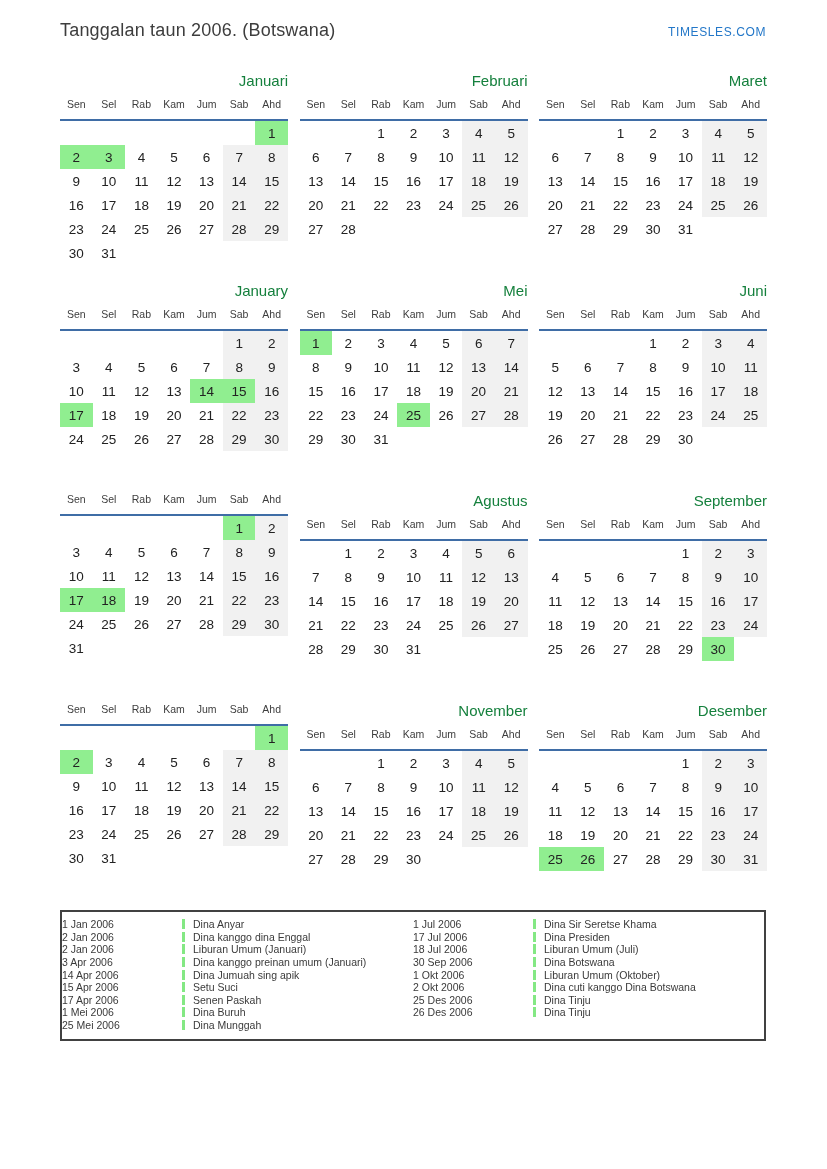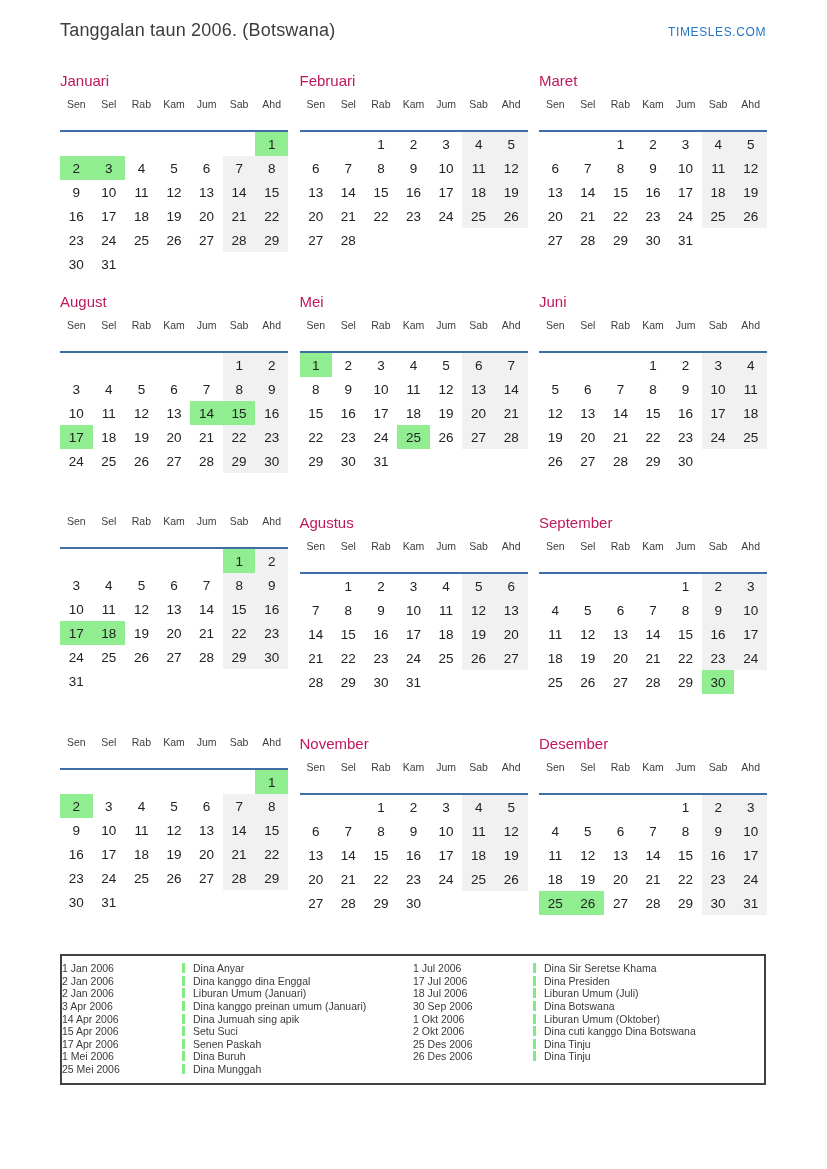--- a/index.html
+++ b/index.html
@@ -30,31 +30,31 @@
 
   .months {
     margin: 31px 60px 0 60px;
     display: grid;
     grid-template-columns: repeat(3, 228px);
     justify-content: space-between;
     row-gap: 17px;
   }
   .month { width: 228px; }
   .month-title {
-    text-align: left;
-    color: #be185d;
+    text-align: right;
+    color: #15803d;
     font-size: 15px;
     font-weight: 400;
     line-height: 18px;
     margin-bottom: 7px;
   }
   .weekdays {
     display: grid;
     grid-template-columns: repeat(7, 1fr);
-    padding-bottom: 19px;
+    padding-bottom: 8px;
     border-bottom: 2px solid #3f6da6;
   }
   .wd {
     text-align: center;
     font-size: 10.5px;
     line-height: 14px;
     color: #3d3d3d;
   }
   .weeks {
     display: grid;
@@ -269,21 +269,21 @@
         <span class="cell"></span>
         <span class="cell"></span>
         <span class="cell"></span>
         <span class="cell"></span>
         <span class="cell"></span>
         <span class="cell"></span>
         <span class="cell"></span>
       </div>
     </section>
     <section class="month">
-      <h2 class="month-title">August</h2>
+      <h2 class="month-title">January</h2>
       <div class="weekdays">
         <span class="wd">Sen</span>
         <span class="wd">Sel</span>
         <span class="wd">Rab</span>
         <span class="wd">Kam</span>
         <span class="wd">Jum</span>
         <span class="wd">Sab</span>
         <span class="wd">Ahd</span>
       </div>
       <div class="weeks">

